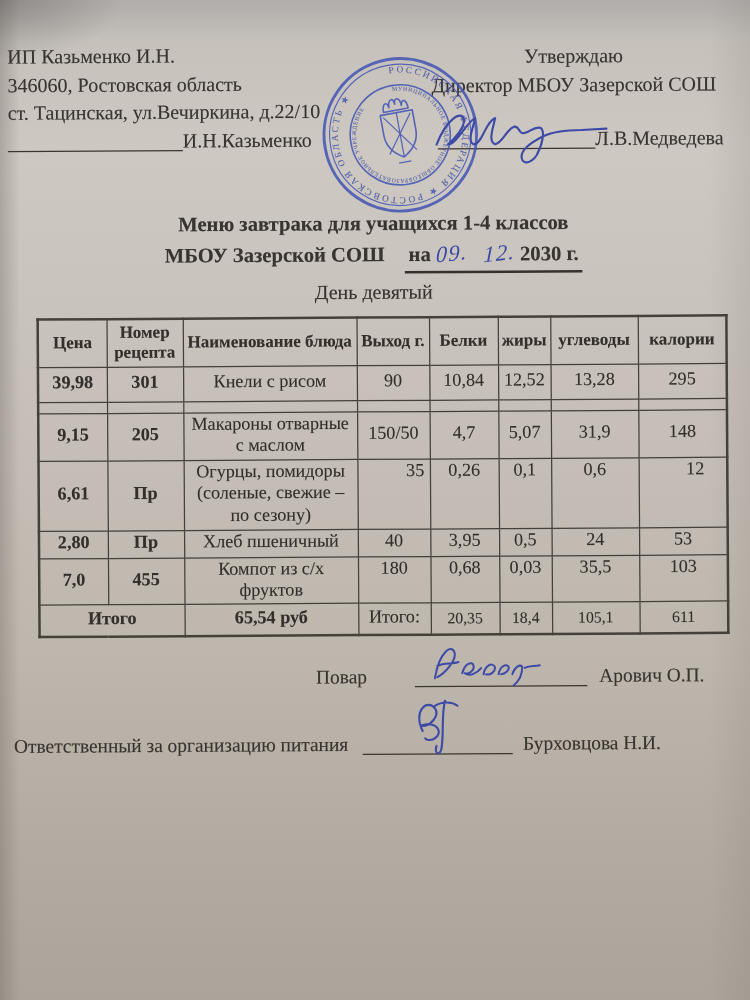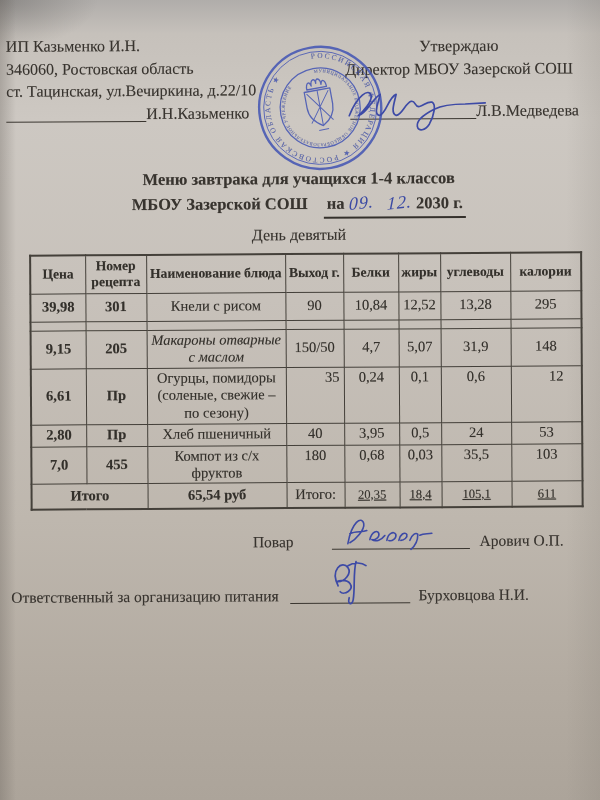--- a/index.html
+++ b/index.html
@@ -9,21 +9,21 @@
     color:#38342f;
     background:
       linear-gradient(90deg, rgba(96,90,84,.30), rgba(96,90,84,0) 16px),
       linear-gradient(270deg, rgba(110,104,96,.14), rgba(110,104,96,0) 34px),
       radial-gradient(140px 70px at 0% 0%, rgba(80,78,76,.38), rgba(80,78,76,0) 70%),
       linear-gradient(180deg, #b0adaa 0px, #c6c1bb 34px, #cdc8c2 120px, #c7c1ba 300px, #beb7ae 520px, #b3aba1 680px, #aca49a 800px);
   }
   .doc{position:absolute;inset:0;transform:rotate(-0.35deg);text-shadow:0.2px 0.2px 0.5px rgba(60,54,48,.35);}
   .abs{position:absolute;}
   .b{font-weight:bold;}
-  .ta-l{text-align:left;font-style:italic;}
+  .ta-l{text-align:left;}
   .ul{display:inline-block;border-bottom:1.6px solid #3a3630;height:1em;vertical-align:-3px;}
 
   .hdr-left{left:8px;top:34px;font-size:16px;line-height:22.5px;white-space:nowrap;}
   .hdr-right{left:330px;top:36px;width:262px;text-align:center;font-size:16px;line-height:22.5px;}
   .sign-line{font-size:16px;white-space:nowrap;}
 
   .stamp{left:256px;top:42px;opacity:.85;transform:rotate(-10deg);}
   .sig{overflow:visible;}
   .sig path{fill:none;stroke:#3d4aa6;stroke-linecap:round;stroke-linejoin:round;}
 
@@ -32,21 +32,21 @@
   .hw{font-style:italic;color:#3b4aa4;font-size:18px;display:inline-block;transform:rotate(-6deg) skewX(-8deg);letter-spacing:1px;text-shadow:none;}
   .day{left:0;top:226px;width:600px;text-align:center;font-size:16px;}
 
   table.menu{left:30px;top:253px;width:551px;position:absolute;border-collapse:collapse;table-layout:fixed;
     font-size:14.5px;color:#33302b;}
   table.menu td, table.menu th{border:1.4px solid #44403a;padding:1px 4px;text-align:center;vertical-align:middle;line-height:1.2;overflow:hidden;}
   table.menu{border:2px solid #44403a;}
   table.menu th{font-size:13.6px;font-weight:bold;padding:2px 1px;}
   tr.hrow{height:36px;}
   tr.r1{height:28px;} tr.rsp{height:9px;} tr.r2{height:38px;} tr.r3{height:56px;} tr.r4{height:22px;} tr.r5{height:37px;} tr.rt{height:25px;}
-  td.sm{font-size:12.6px;text-decoration:underline;}
+  td.sm{font-size:12.6px;}
 
   .cook-line{left:252px;top:533px;font-size:15.5px;white-space:nowrap;}
   .resp-line{left:10px;top:587px;font-size:15.5px;white-space:nowrap;}
   .rel{position:relative;}
 </style>
 </head>
 <body>
 
 <div class="doc">
 
@@ -155,21 +155,21 @@
       <td>4,7</td>
       <td>5,07</td>
       <td>31,9</td>
       <td>148</td>
     </tr>
     <tr class="r3">
       <td class="b">6,61</td>
       <td class="b">Пр</td>
       <td>Огурцы, помидоры (соленые, свежие – по сезону)</td>
       <td style="vertical-align:top;text-align:right;">35</td>
-      <td style="vertical-align:top;">0,24</td>
+      <td style="vertical-align:top;">0,26</td>
       <td style="vertical-align:top;">0,1</td>
       <td style="vertical-align:top;">0,6</td>
       <td style="vertical-align:top;padding-left:24px;">12</td>
     </tr>
     <tr class="r4">
       <td class="b">2,80</td>
       <td class="b">Пр</td>
       <td>Хлеб пшеничный</td>
       <td>40</td>
       <td>3,95</td>

